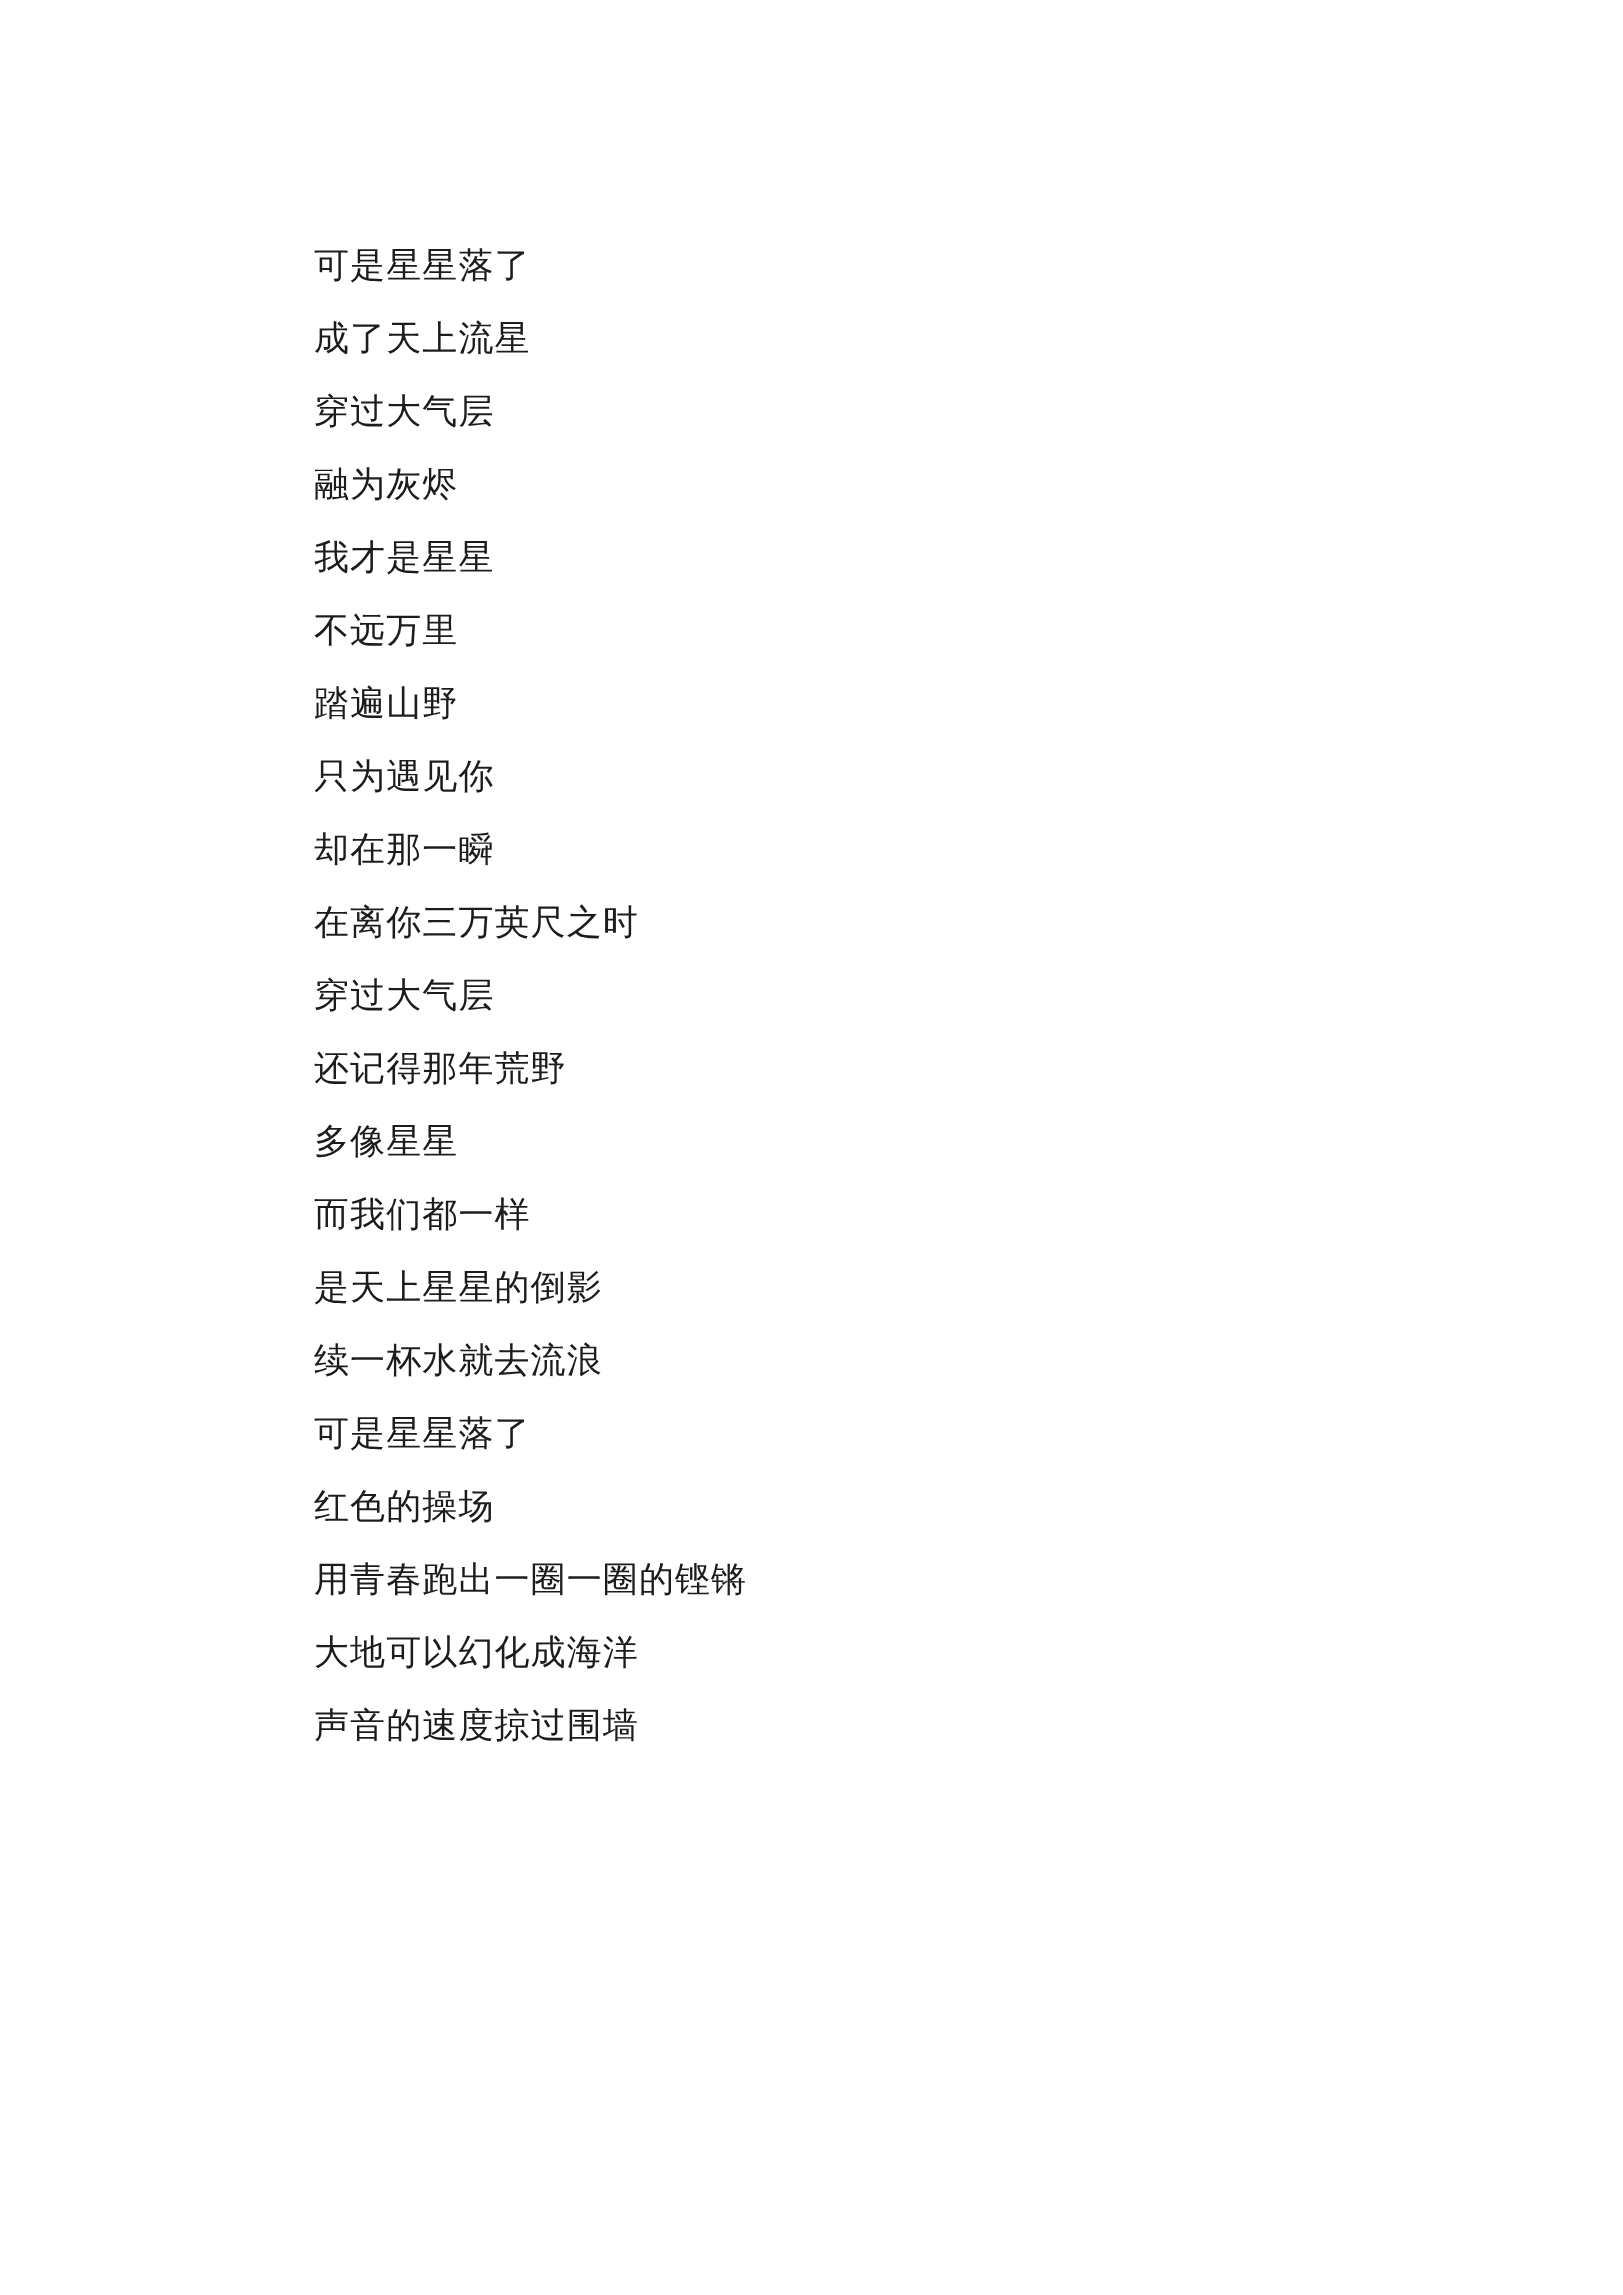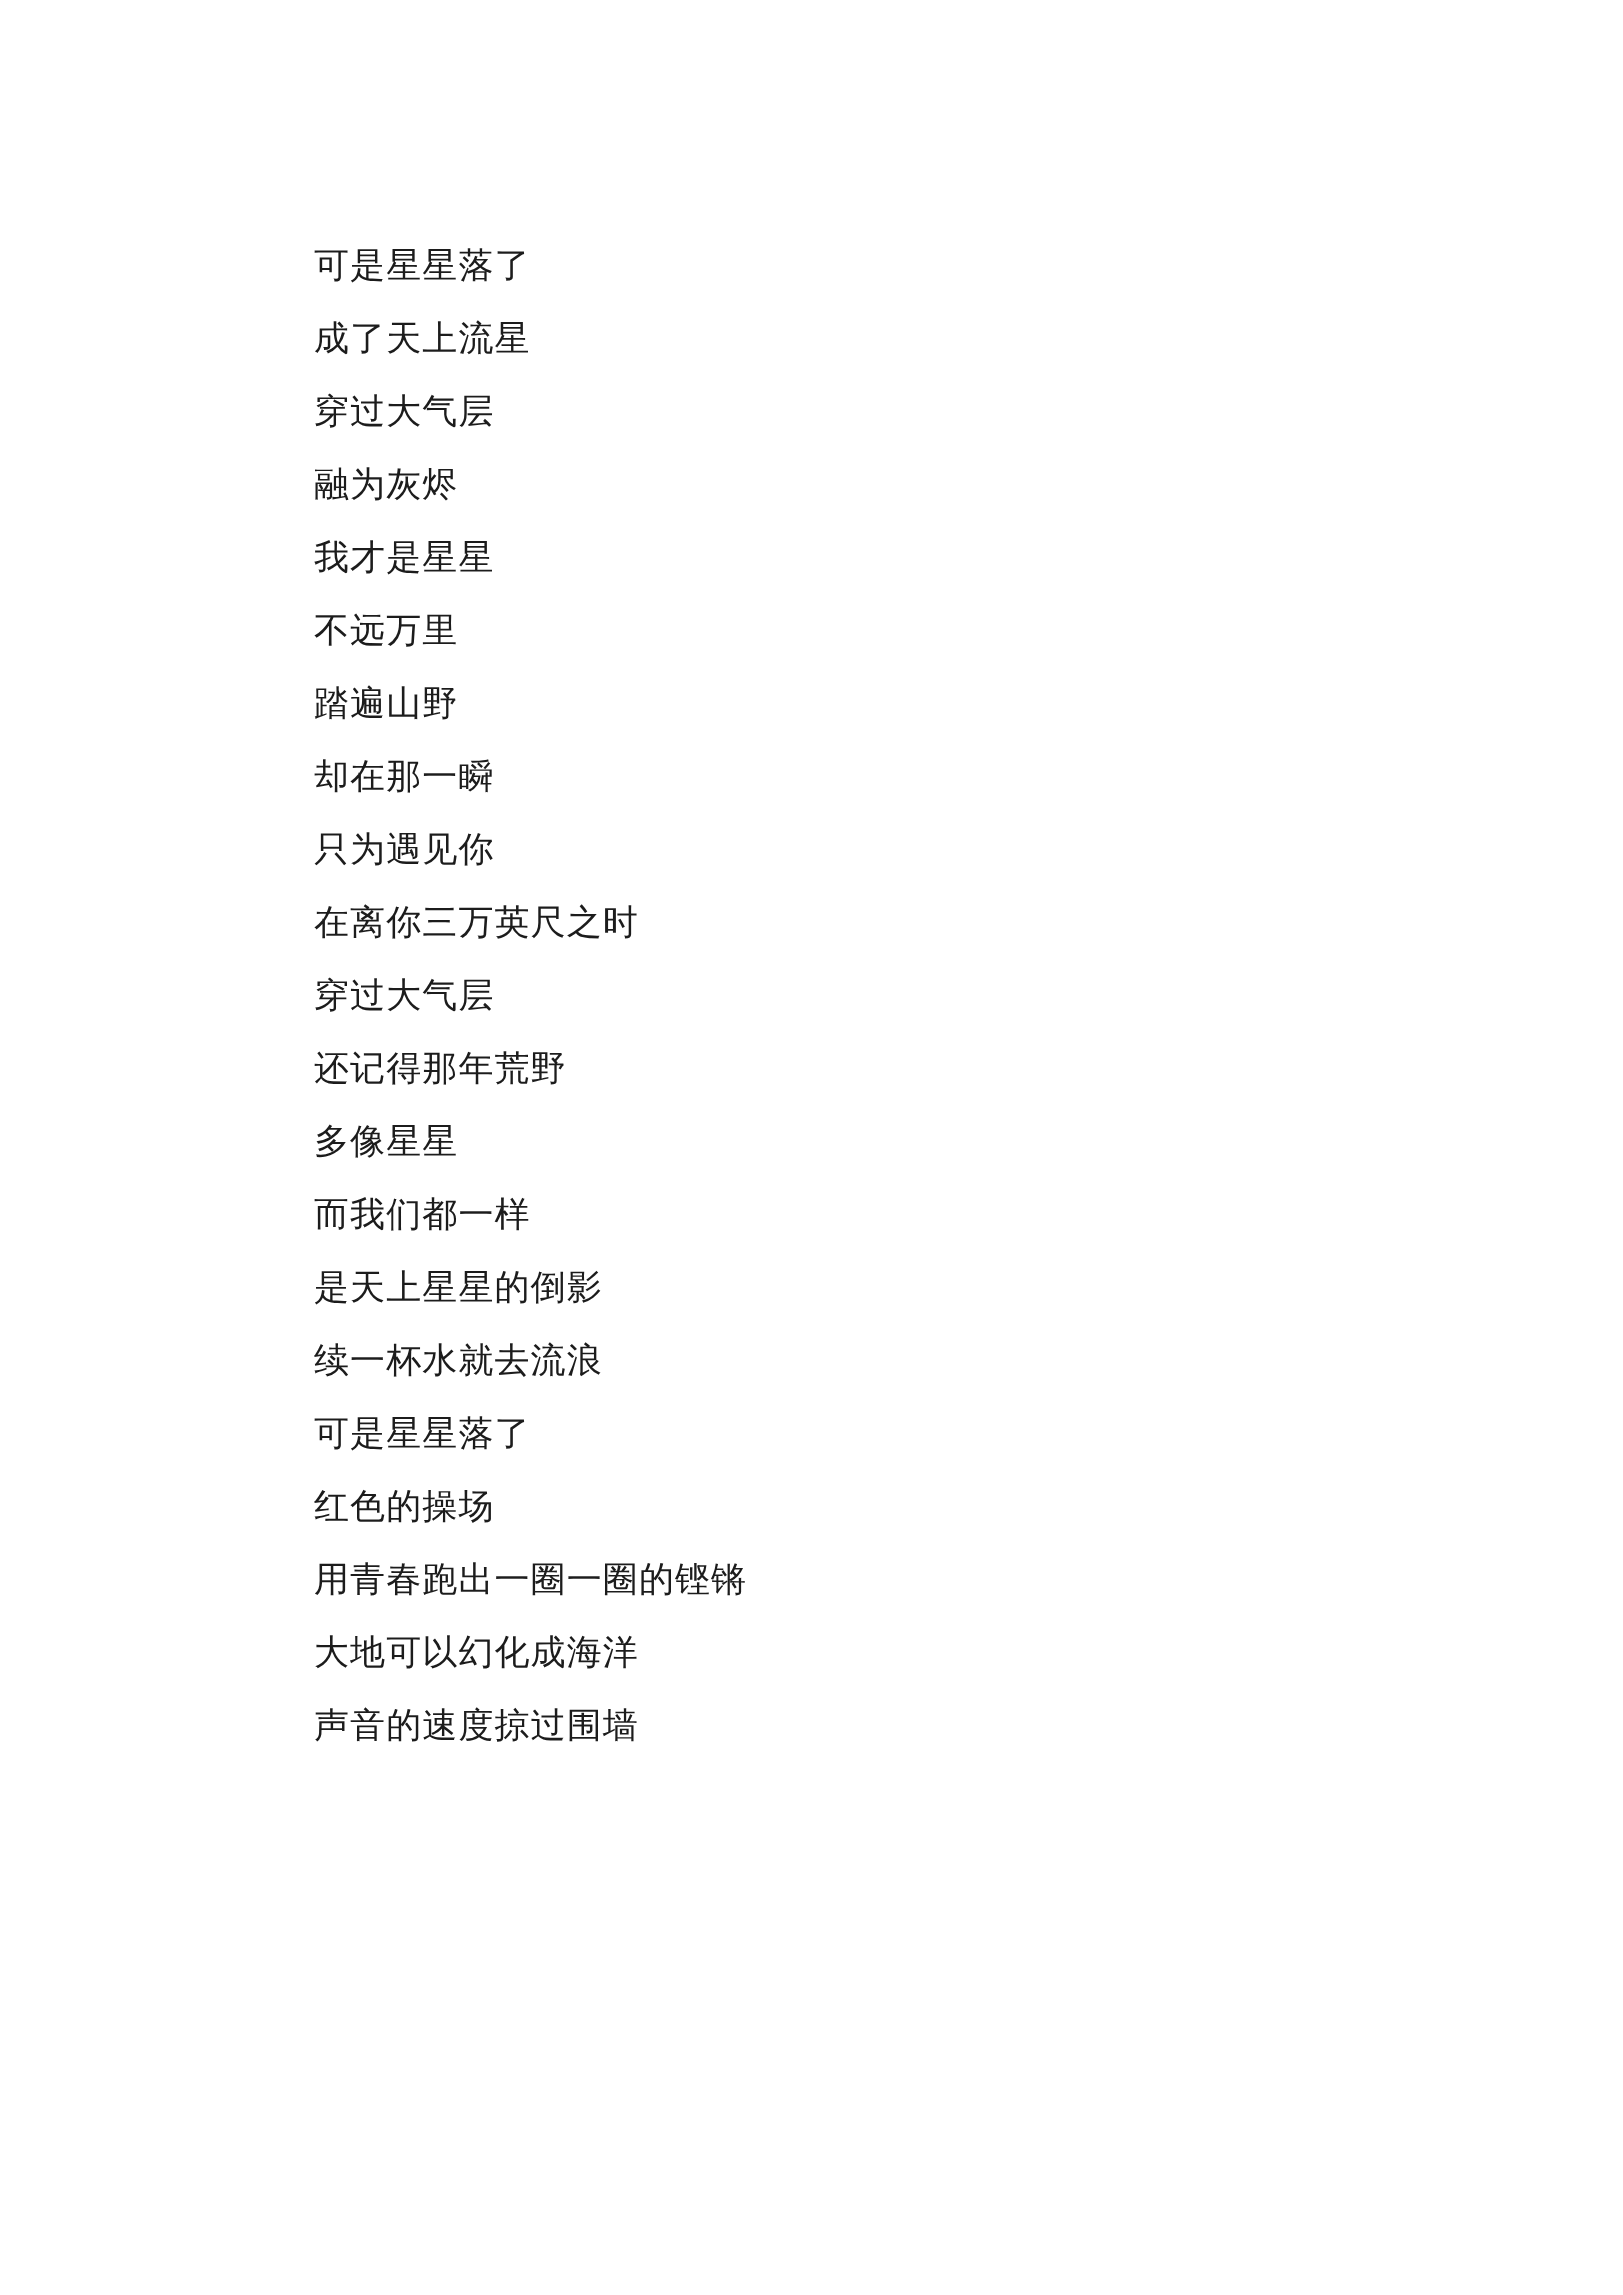--- a/index.html
+++ b/index.html
@@ -40,22 +40,22 @@
 
 <div class="page">
   <div class="content">
     <div class="line">可是星星落了</div>
     <div class="line">成了天上流星</div>
     <div class="line">穿过大气层</div>
     <div class="line">融为灰烬</div>
     <div class="line">我才是星星</div>
     <div class="line">不远万里</div>
     <div class="line">踏遍山野</div>
+    <div class="line">只为遇见你</div>
     <div class="line">却在那一瞬</div>
-    <div class="line">只为遇见你</div>
     <div class="line">在离你三万英尺之时</div>
     <div class="line">穿过大气层</div>
     <div class="line">还记得那年荒野</div>
     <div class="line">多像星星</div>
     <div class="line">而我们都一样</div>
     <div class="line">是天上星星的倒影</div>
     <div class="line">续一杯水就去流浪</div>
     <div class="line">可是星星落了</div>
     <div class="line">红色的操场</div>
     <div class="line">用青春跑出一圈一圈的铿锵</div>

